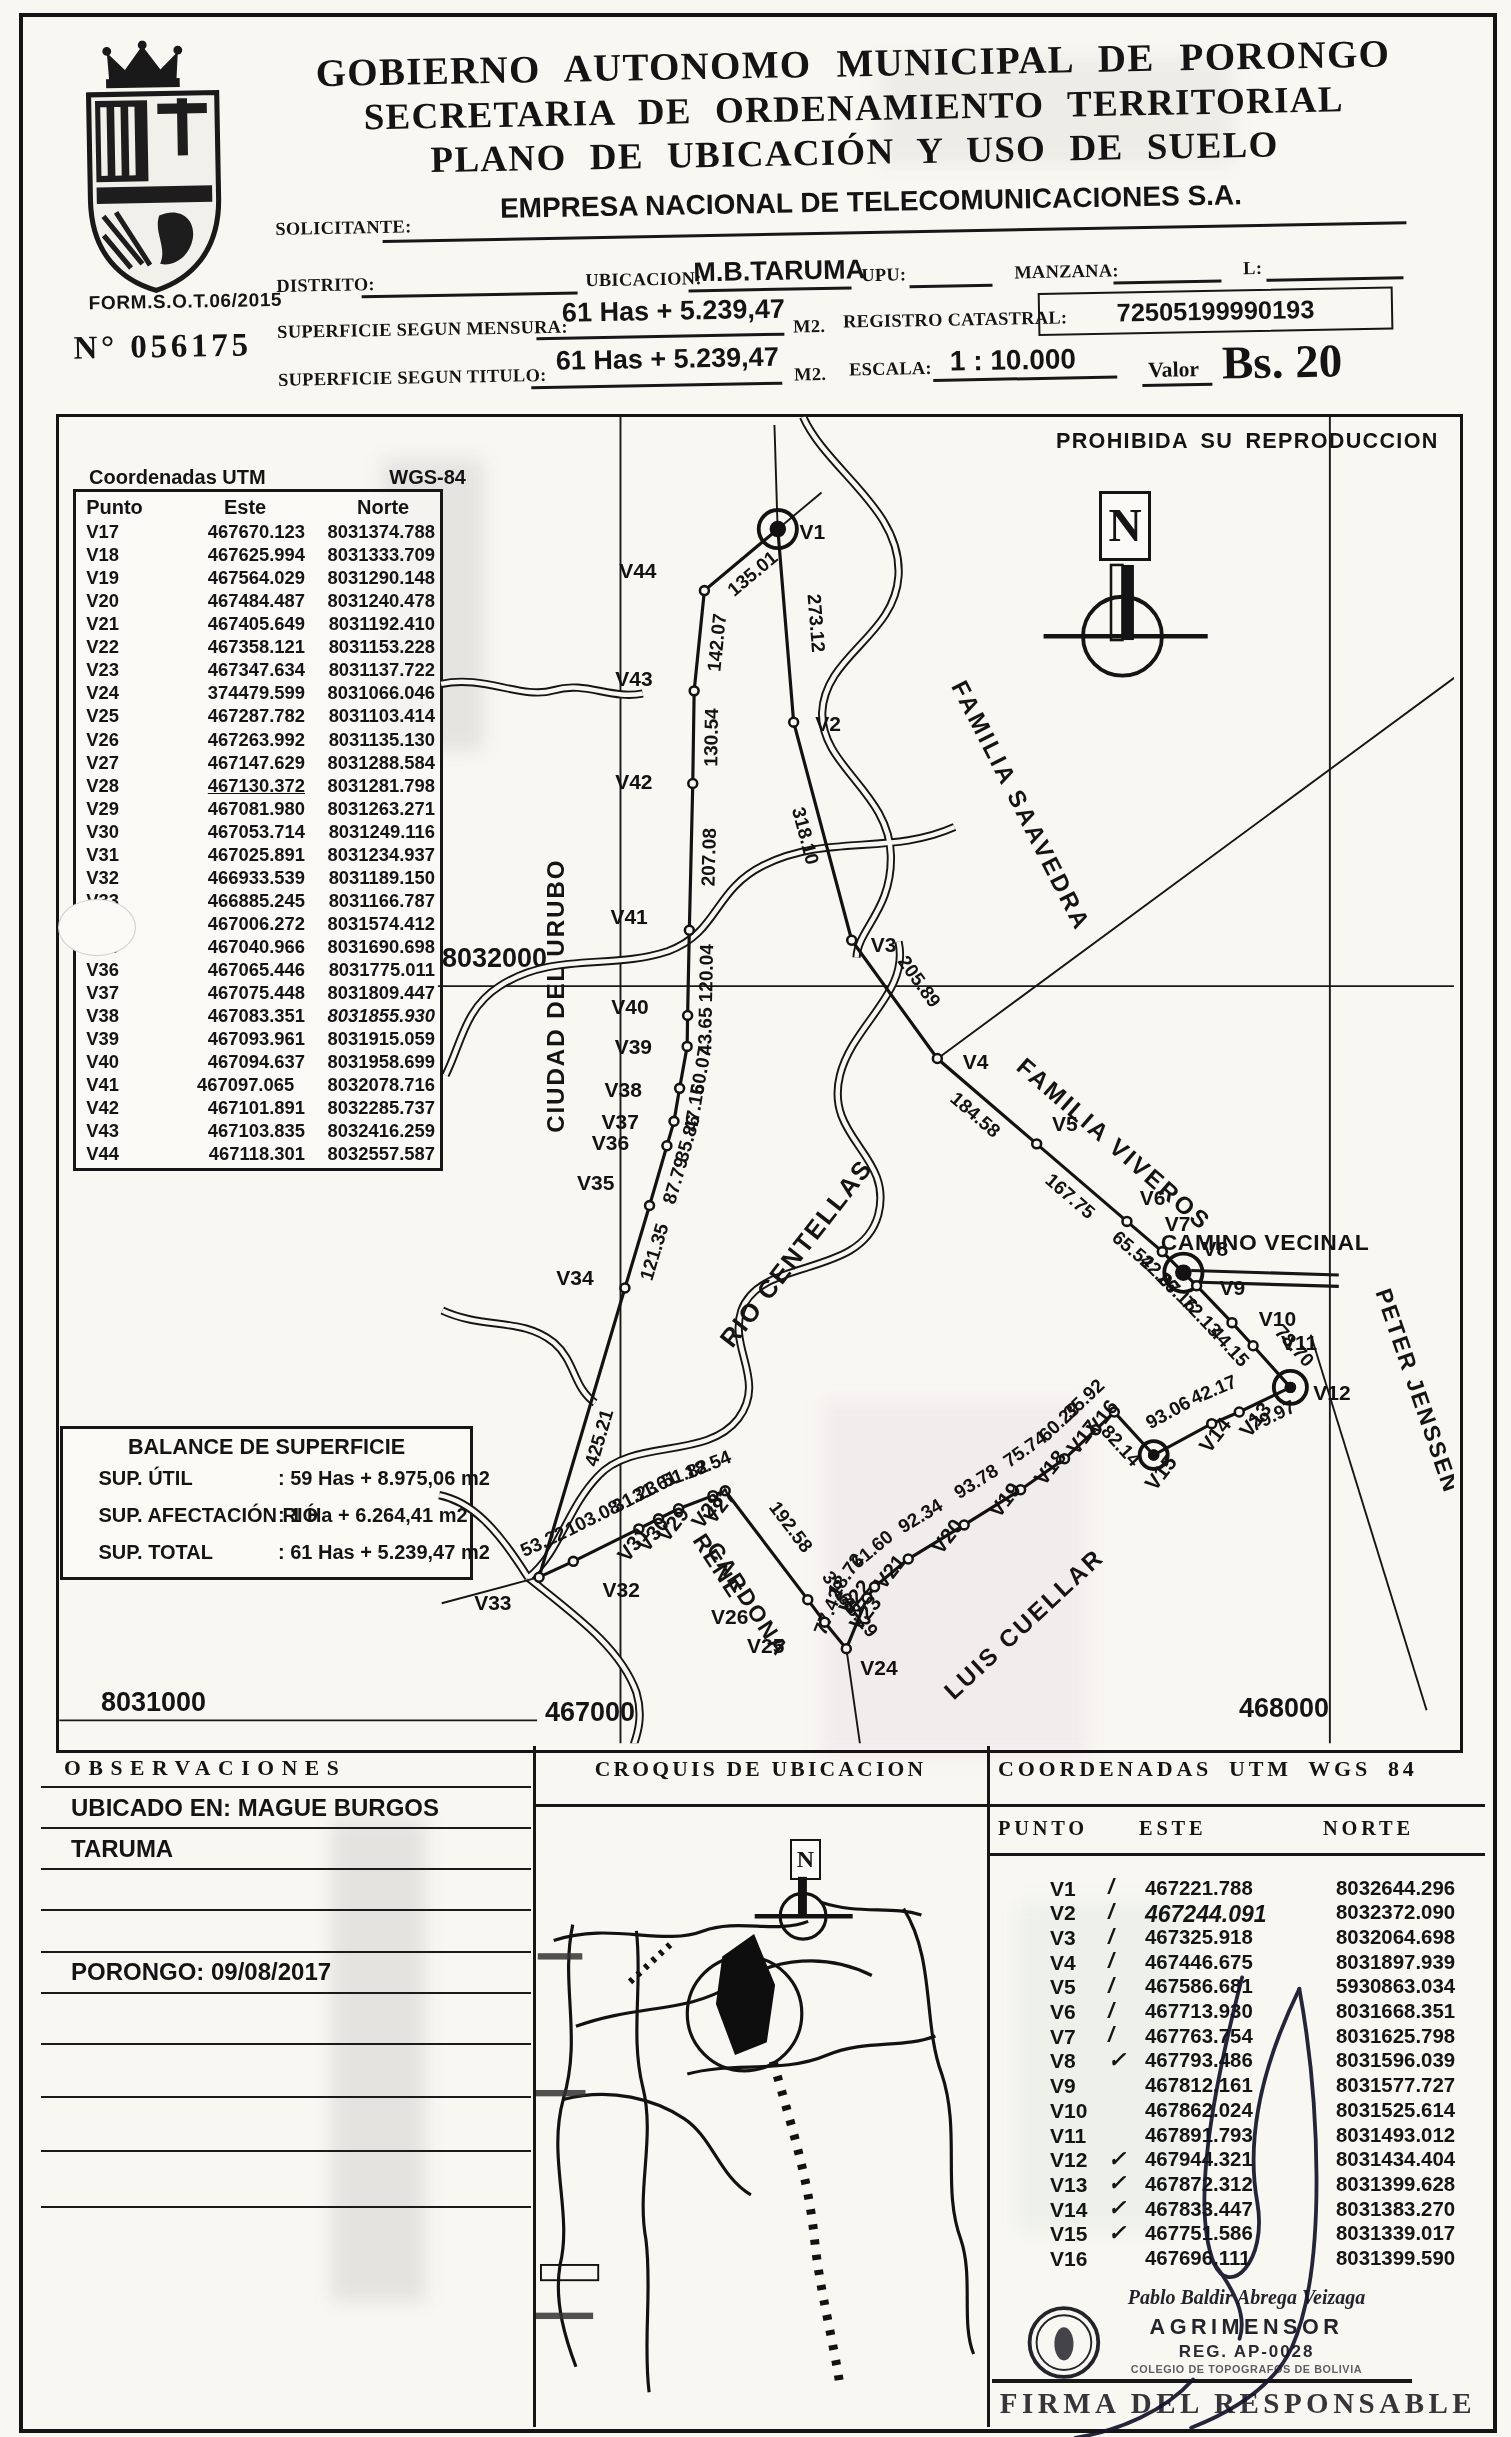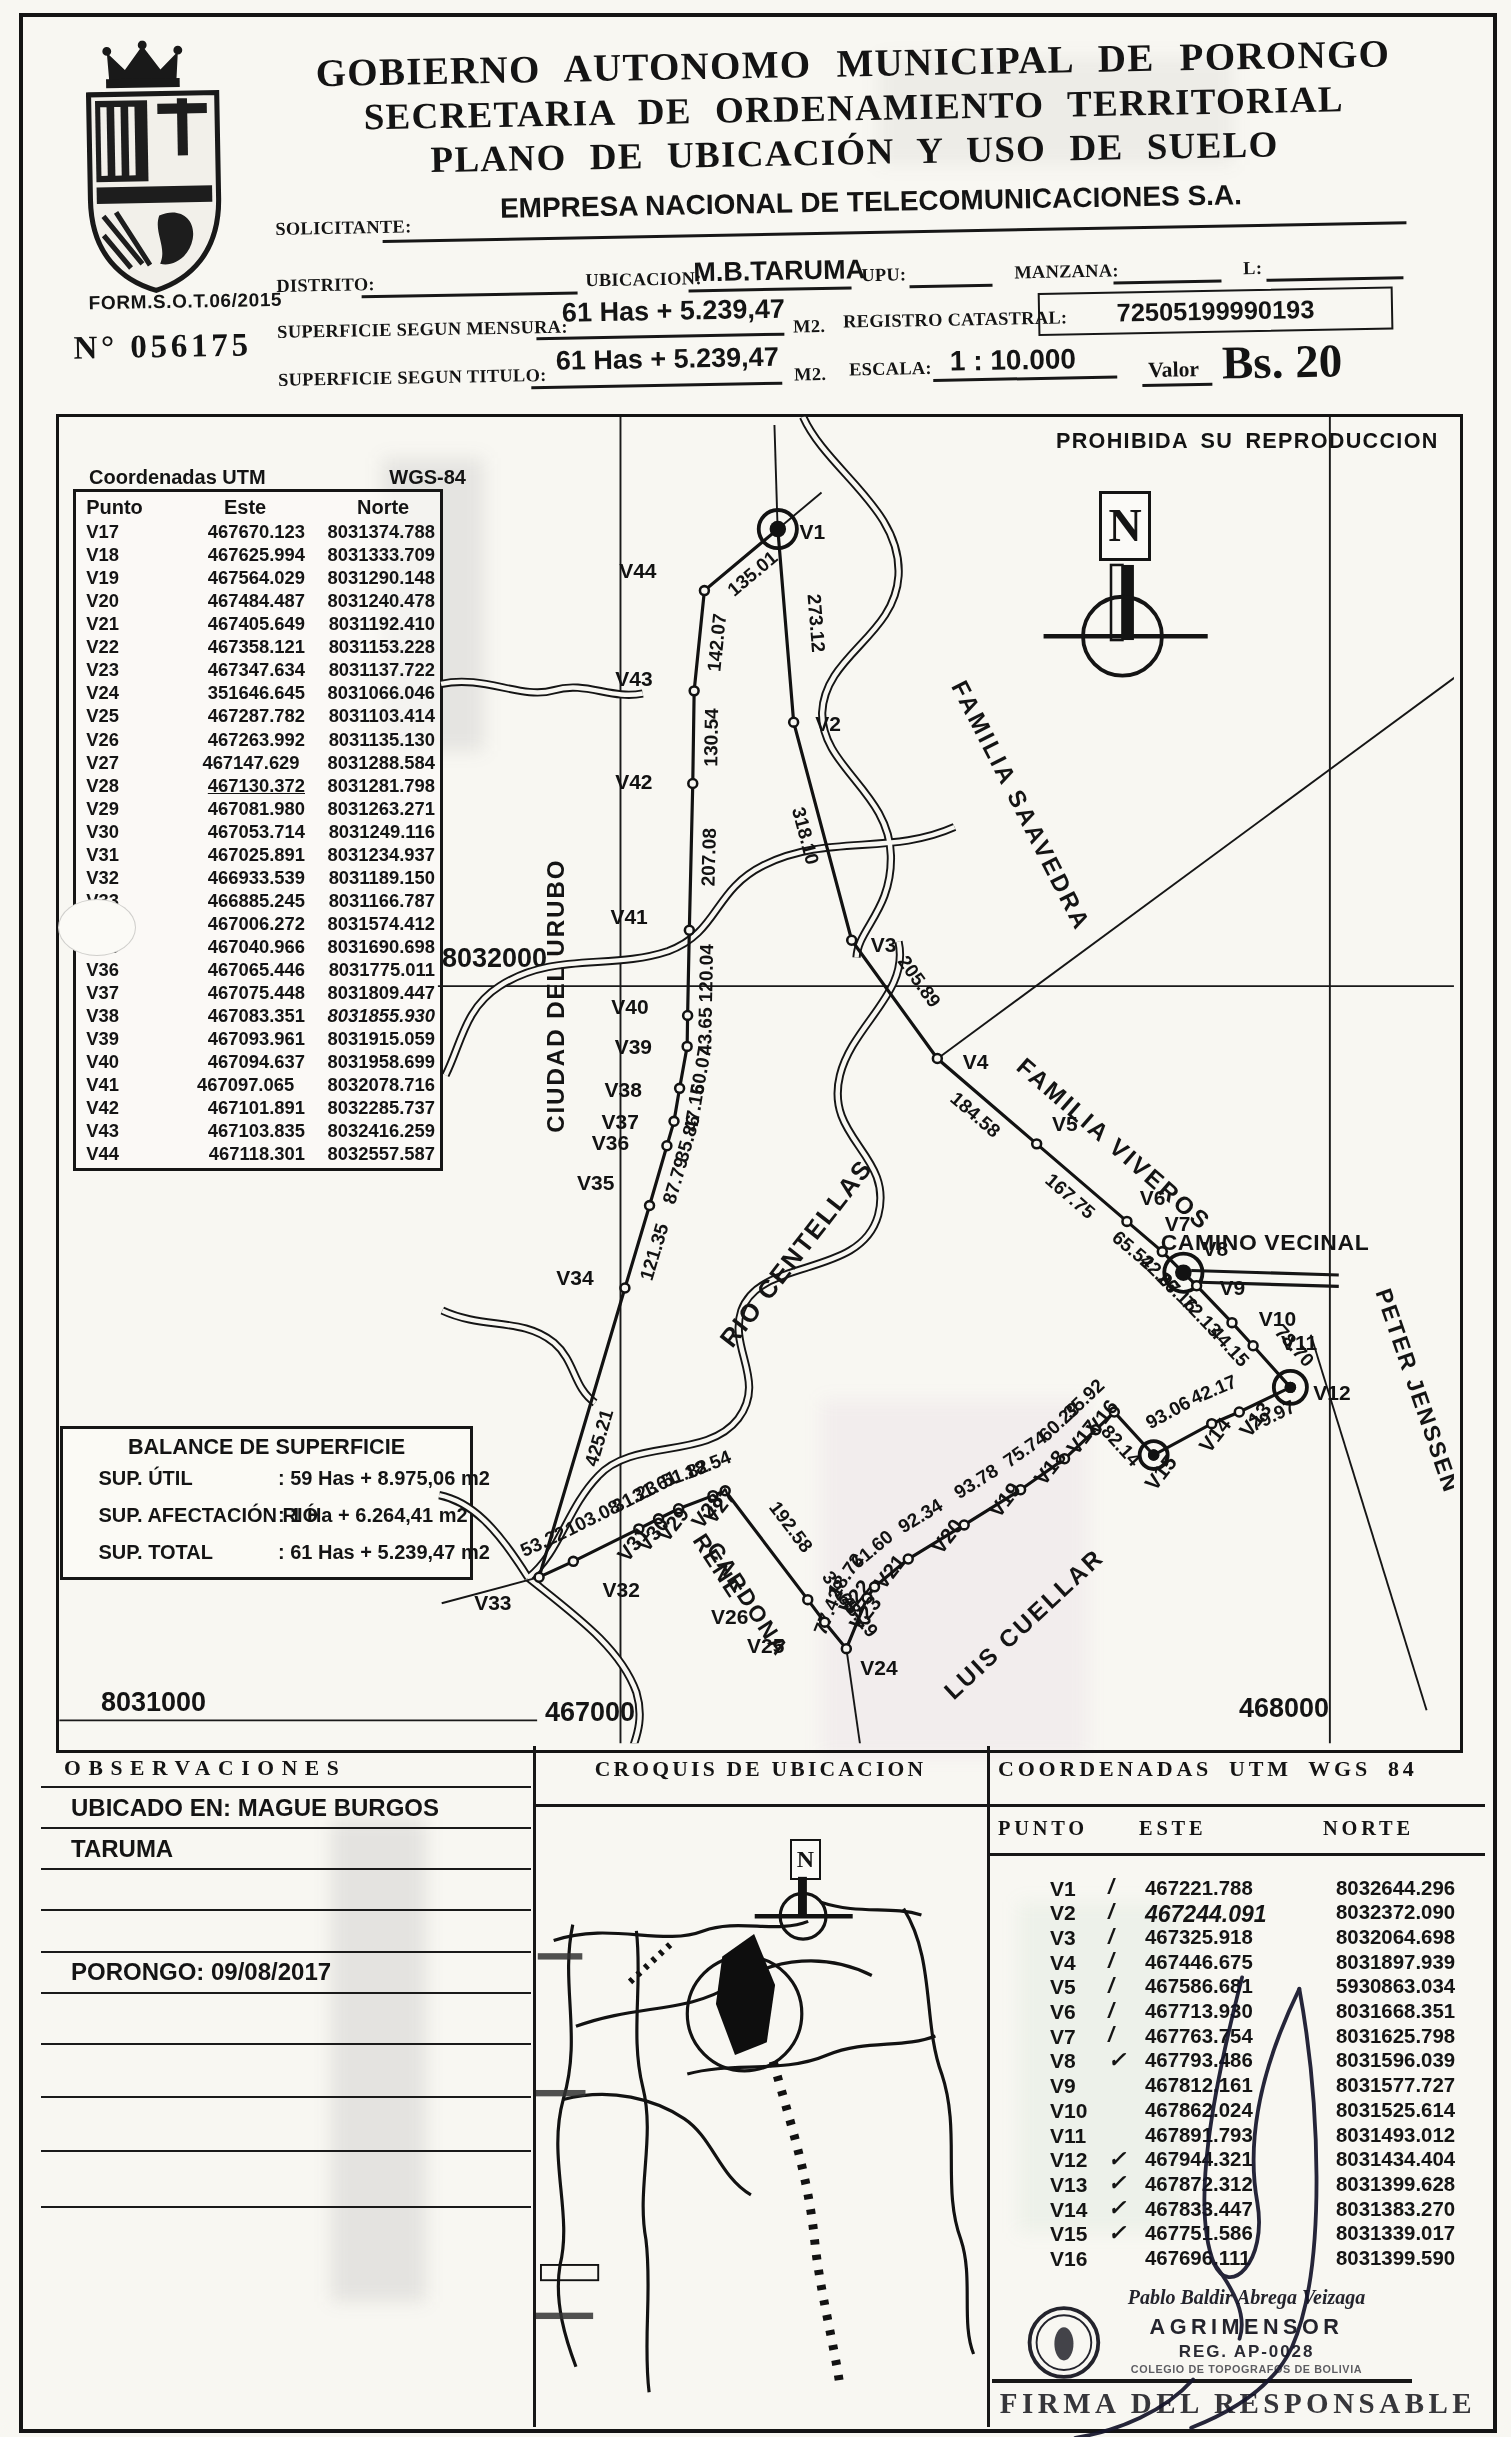--- a/index.html
+++ b/index.html
@@ -150,36 +150,36 @@
           <span class="b" style="left:121px;top:144px;width:108px;text-align:right;font-size:18.4px;">467358.121</span>
           <span class="b" style="left:237px;top:144px;width:122px;text-align:right;font-size:18.4px;">8031153.228</span>
         </div>
         <div class="trow">
           <span class="b" style="left:10.2px;top:167px;font-size:18.4px;">V23</span>
           <span class="b" style="left:121px;top:167px;width:108px;text-align:right;font-size:18.4px;">467347.634</span>
           <span class="b" style="left:237px;top:167px;width:122px;text-align:right;font-size:18.4px;">8031137.722</span>
         </div>
         <div class="trow">
           <span class="b" style="left:10.2px;top:190px;font-size:18.4px;">V24</span>
-          <span class="b" style="left:121px;top:190px;width:108px;text-align:right;font-size:18.4px;">351646.645</span>
+          <span class="b" style="left:121px;top:190px;width:108px;text-align:right;font-size:18.4px;">374479.599</span>
           <span class="b" style="left:237px;top:190px;width:122px;text-align:right;font-size:18.4px;">8031066.046</span>
         </div>
         <div class="trow">
           <span class="b" style="left:10.2px;top:213px;font-size:18.4px;">V25</span>
           <span class="b" style="left:121px;top:213px;width:108px;text-align:right;font-size:18.4px;">467287.782</span>
           <span class="b" style="left:237px;top:213px;width:122px;text-align:right;font-size:18.4px;">8031103.414</span>
         </div>
         <div class="trow">
           <span class="b" style="left:10.2px;top:237px;font-size:18.4px;">V26</span>
           <span class="b" style="left:121px;top:237px;width:108px;text-align:right;font-size:18.4px;">467263.992</span>
           <span class="b" style="left:237px;top:237px;width:122px;text-align:right;font-size:18.4px;">8031135.130</span>
         </div>
         <div class="trow">
           <span class="b" style="left:10.2px;top:260px;font-size:18.4px;">V27</span>
-          <span class="b" style="left:121px;top:260px;width:108px;text-align:center;font-size:18.4px;">467147.629</span>
+          <span class="b" style="left:121px;top:260px;width:108px;text-align:right;font-size:18.4px;">467147.629</span>
           <span class="b" style="left:237px;top:260px;width:122px;text-align:right;font-size:18.4px;">8031288.584</span>
         </div>
         <div class="trow">
           <span class="b" style="left:10.2px;top:283px;font-size:18.4px;">V28</span>
           <span class="b" style="left:121px;top:283px;width:108px;text-align:right;font-size:18.4px;text-decoration:underline;">467130.372</span>
           <span class="b" style="left:237px;top:283px;width:122px;text-align:right;font-size:18.4px;">8031281.798</span>
         </div>
         <div class="trow">
           <span class="b" style="left:10.2px;top:306px;font-size:18.4px;">V29</span>
           <span class="b" style="left:121px;top:306px;width:108px;text-align:right;font-size:18.4px;">467081.980</span>

